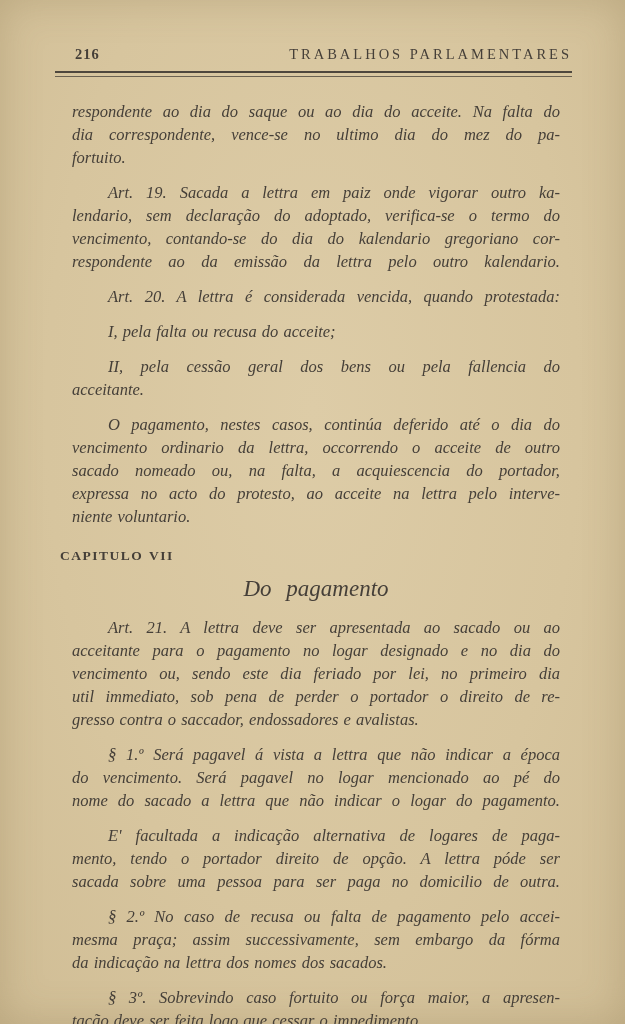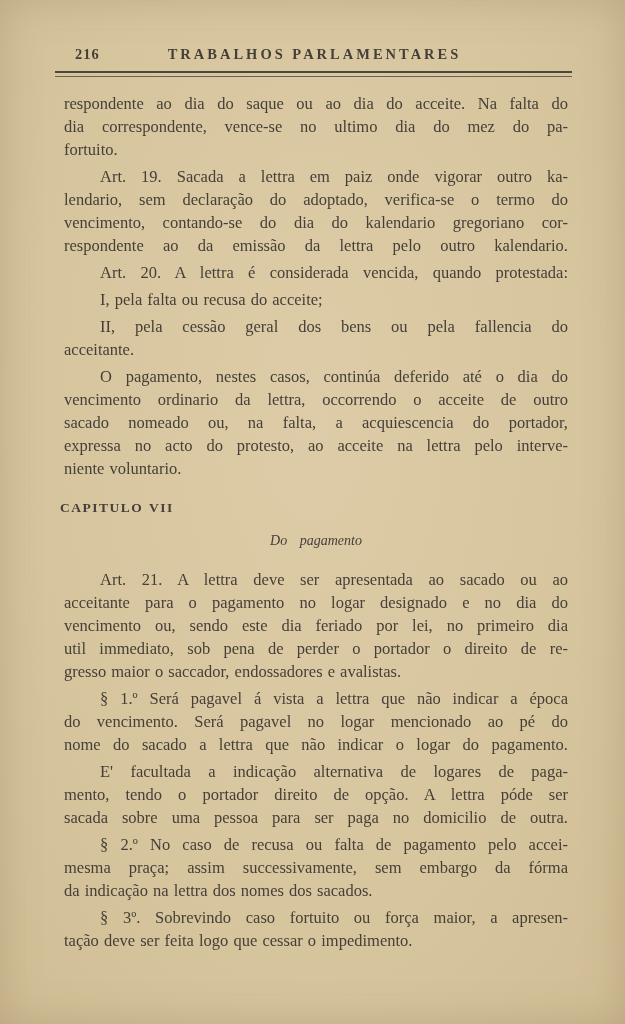--- a/index.html
+++ b/index.html
@@ -9,32 +9,32 @@
     margin:0 auto;
     background:#d9c8a2;
     background-image:radial-gradient(ellipse at 50% 40%, #ddcca7 0%, #d7c59e 60%, #d0bd95 100%);
     box-shadow:inset 0 0 40px rgba(120,100,60,.25);
     font-family:"Liberation Serif","DejaVu Serif",serif;
     color:#453f38;
     overflow:hidden;
   }
   .hdr{position:absolute;top:46px;left:57px;width:515px;height:20px;}
   .pagenum{position:absolute;left:18px;top:0;font-size:14.5px;font-weight:bold;letter-spacing:1px;}
-  .runtitle{position:absolute;left:0;right:0;top:0;text-align:center;font-size:14.5px;font-weight:bold;letter-spacing:3px;}
+  .runtitle{position:absolute;left:0;right:0;top:0;text-align:right;font-size:14.5px;font-weight:normal;letter-spacing:3px;}
   .rule{position:absolute;top:71px;left:55px;width:517px;height:3px;
         border-top:2.5px solid #4e473d;border-bottom:1px solid #6b6252;}
   .bodytext{position:absolute;top:88px;left:60px;width:512px;
         font-size:16.5px;line-height:23px;word-spacing:1px;}
-  p.para{margin:4px;padding:0;}
+  p.para{margin:12px;padding:0;font-style:italic;}
   .ln{display:block;text-align:justify;text-align-last:justify;}
   .ln.end{text-align-last:left;}
   .ln.ind{text-indent:36px;}
   .gap-sm{margin-top:6px;}
   .chap{margin:16px 0 6px 0;text-align:left;font-size:13.5px;font-weight:bold;letter-spacing:1.5px;}
-  .chapsub{margin:10px 0 16px 0;text-align:center;font-style:italic;font-size:14px;word-spacing:9px;}
+  .chapsub{margin:10px 0 16px 0;text-align:center;font-style:italic;font-size:23px;word-spacing:9px;}
 </style>
 </head>
 <body>
 
 <div class="page">
 
   <div class="hdr">
     <span class="pagenum">216</span>
     <span class="runtitle">TRABALHOS PARLAMENTARES</span>
   </div>
@@ -77,21 +77,21 @@
     </p>
 
     <div class="chap">CAPITULO VII</div>
     <div class="chapsub">Do pagamento</div>
 
     <p class="para">
       <span class="ln ind">Art. 21. A lettra deve ser apresentada ao sacado ou ao</span>
       <span class="ln">acceitante para o pagamento no logar designado e no dia do</span>
       <span class="ln">vencimento ou, sendo este dia feriado por lei, no primeiro dia</span>
       <span class="ln">util immediato, sob pena de perder o portador o direito de re-</span>
-      <span class="ln end">gresso maior o saccador, endossadores e avalistas.</span>
+      <span class="ln end">gresso contra o saccador, endossadores e avalistas.</span>
     </p>
 
     <p class="para">
       <span class="ln ind">§ 1.º Será pagavel á vista a lettra que não indicar a época</span>
       <span class="ln">do vencimento. Será pagavel no logar mencionado ao pé do</span>
       <span class="ln">nome do sacado a lettra que não indicar o logar do pagamento.</span>
     </p>
 
     <p class="para">
       <span class="ln ind">E' facultada a indicação alternativa de logares de paga-</span>

